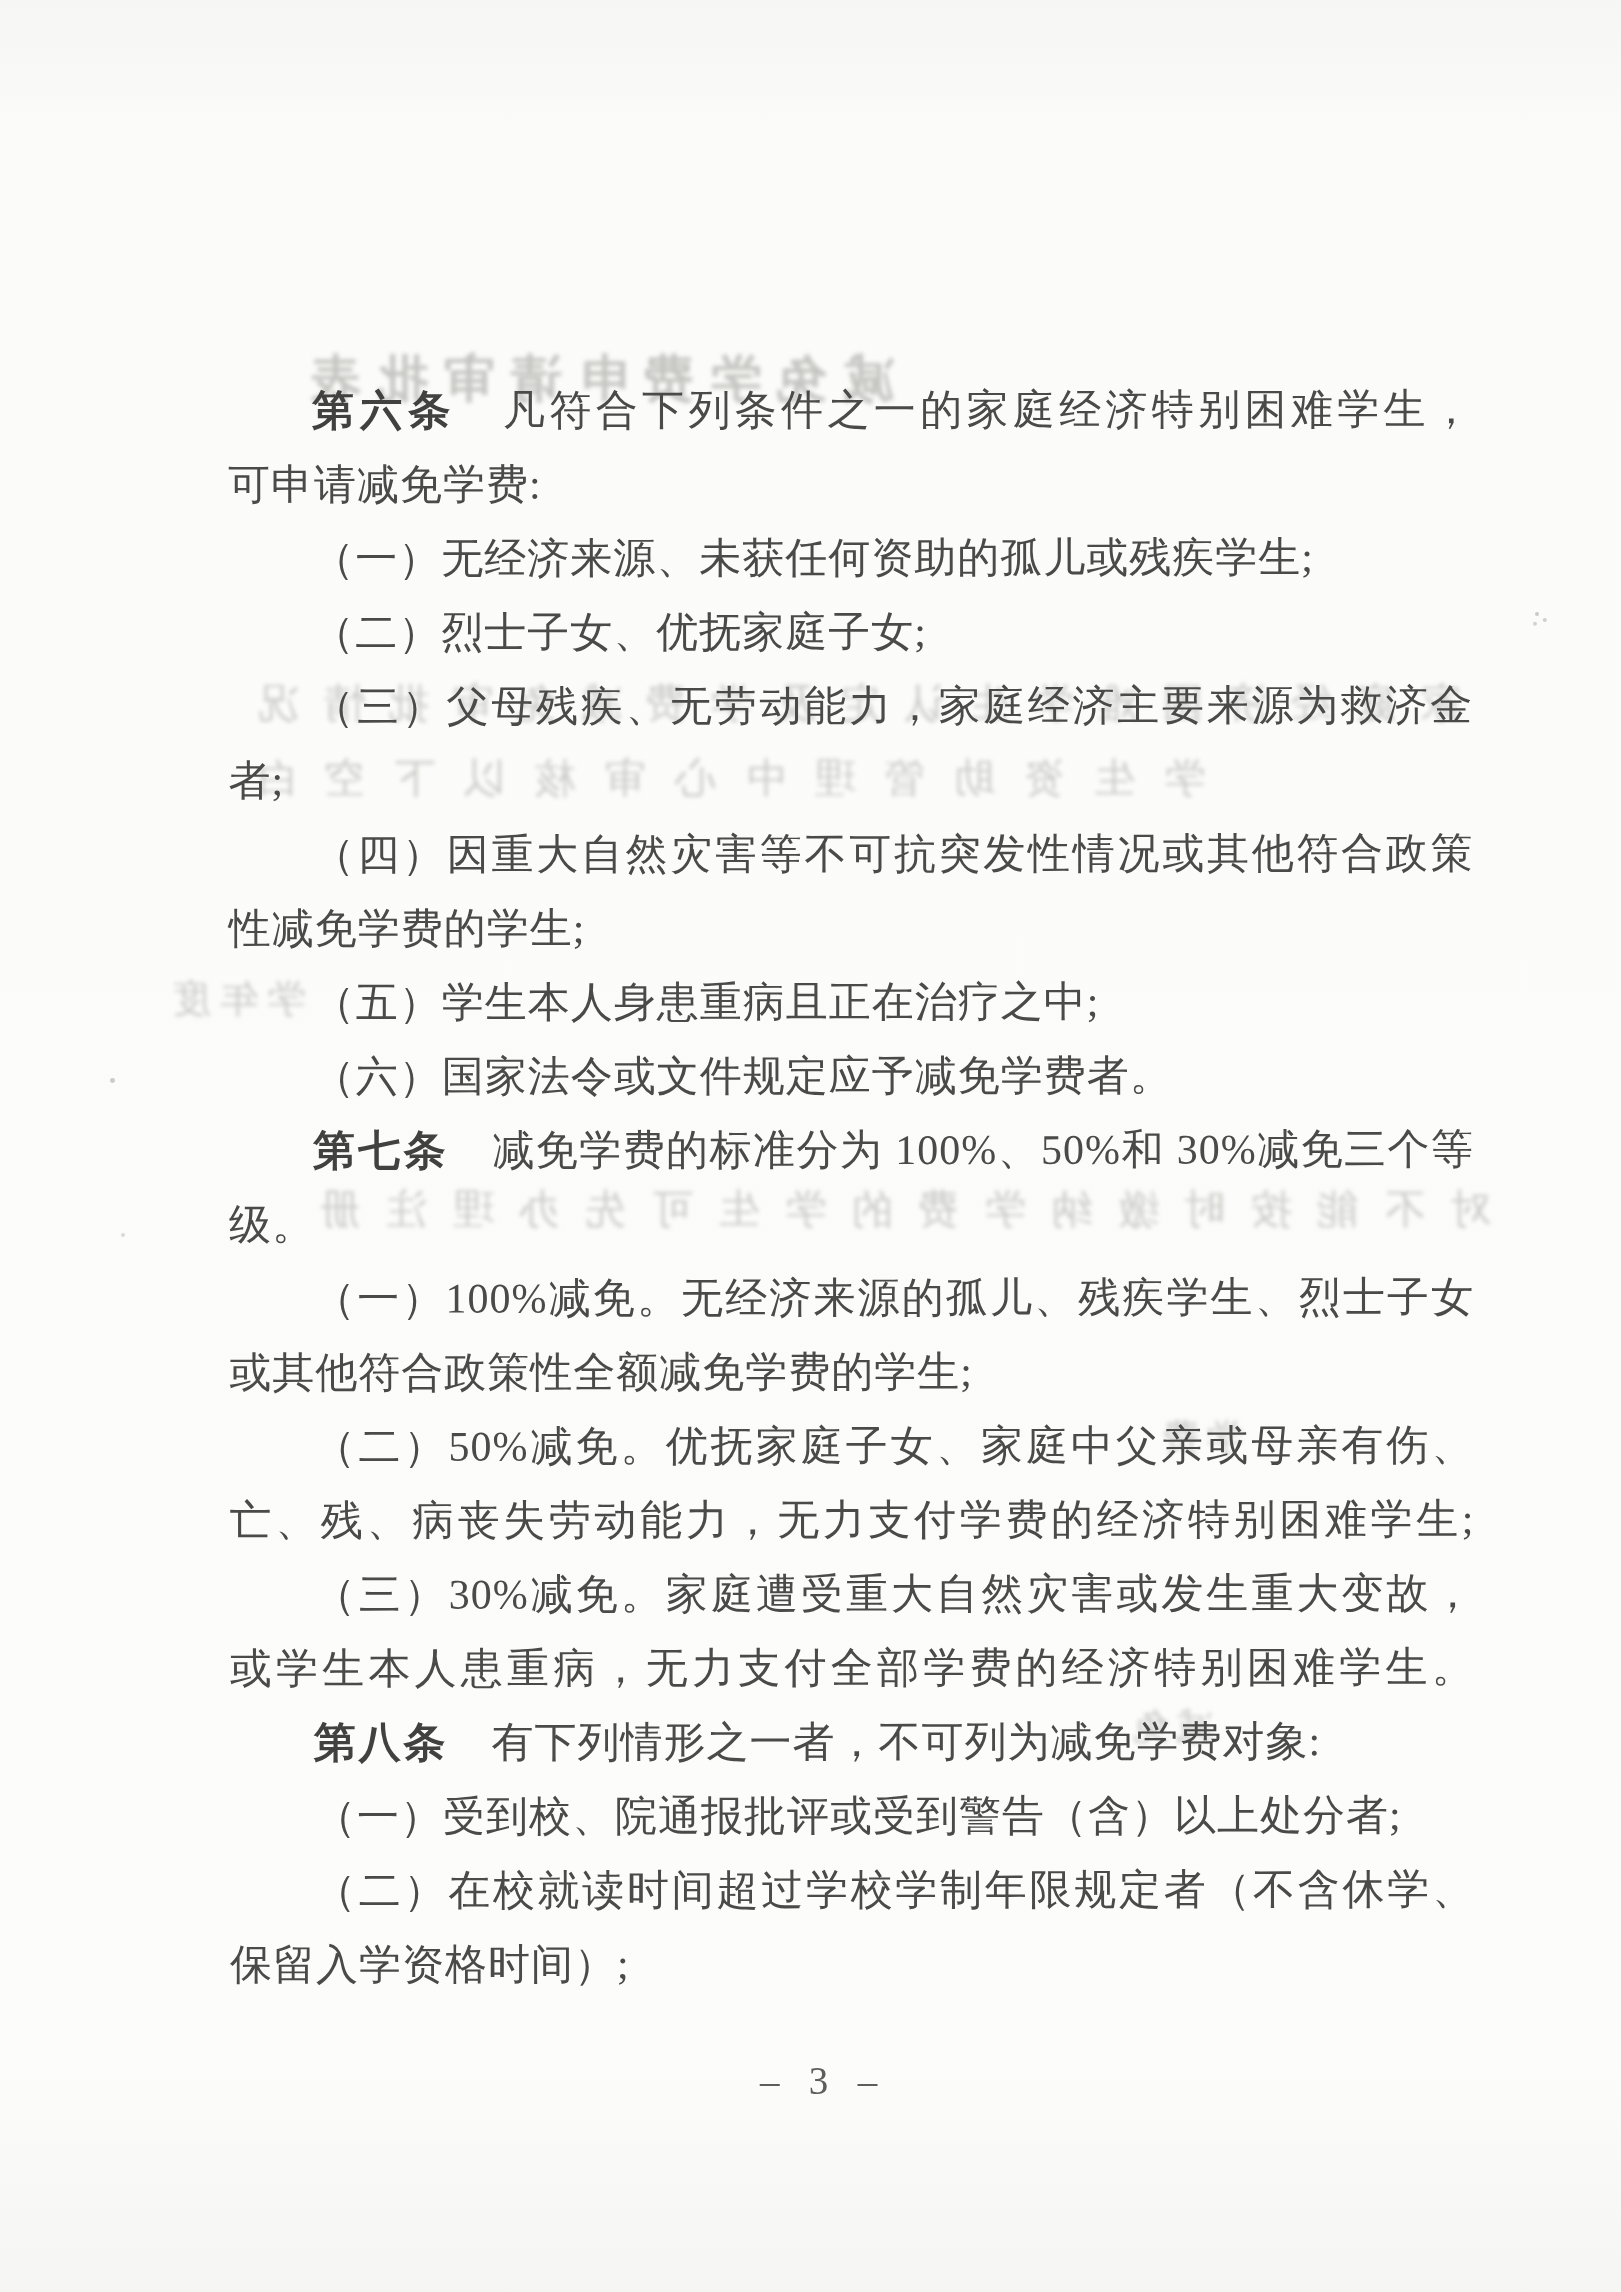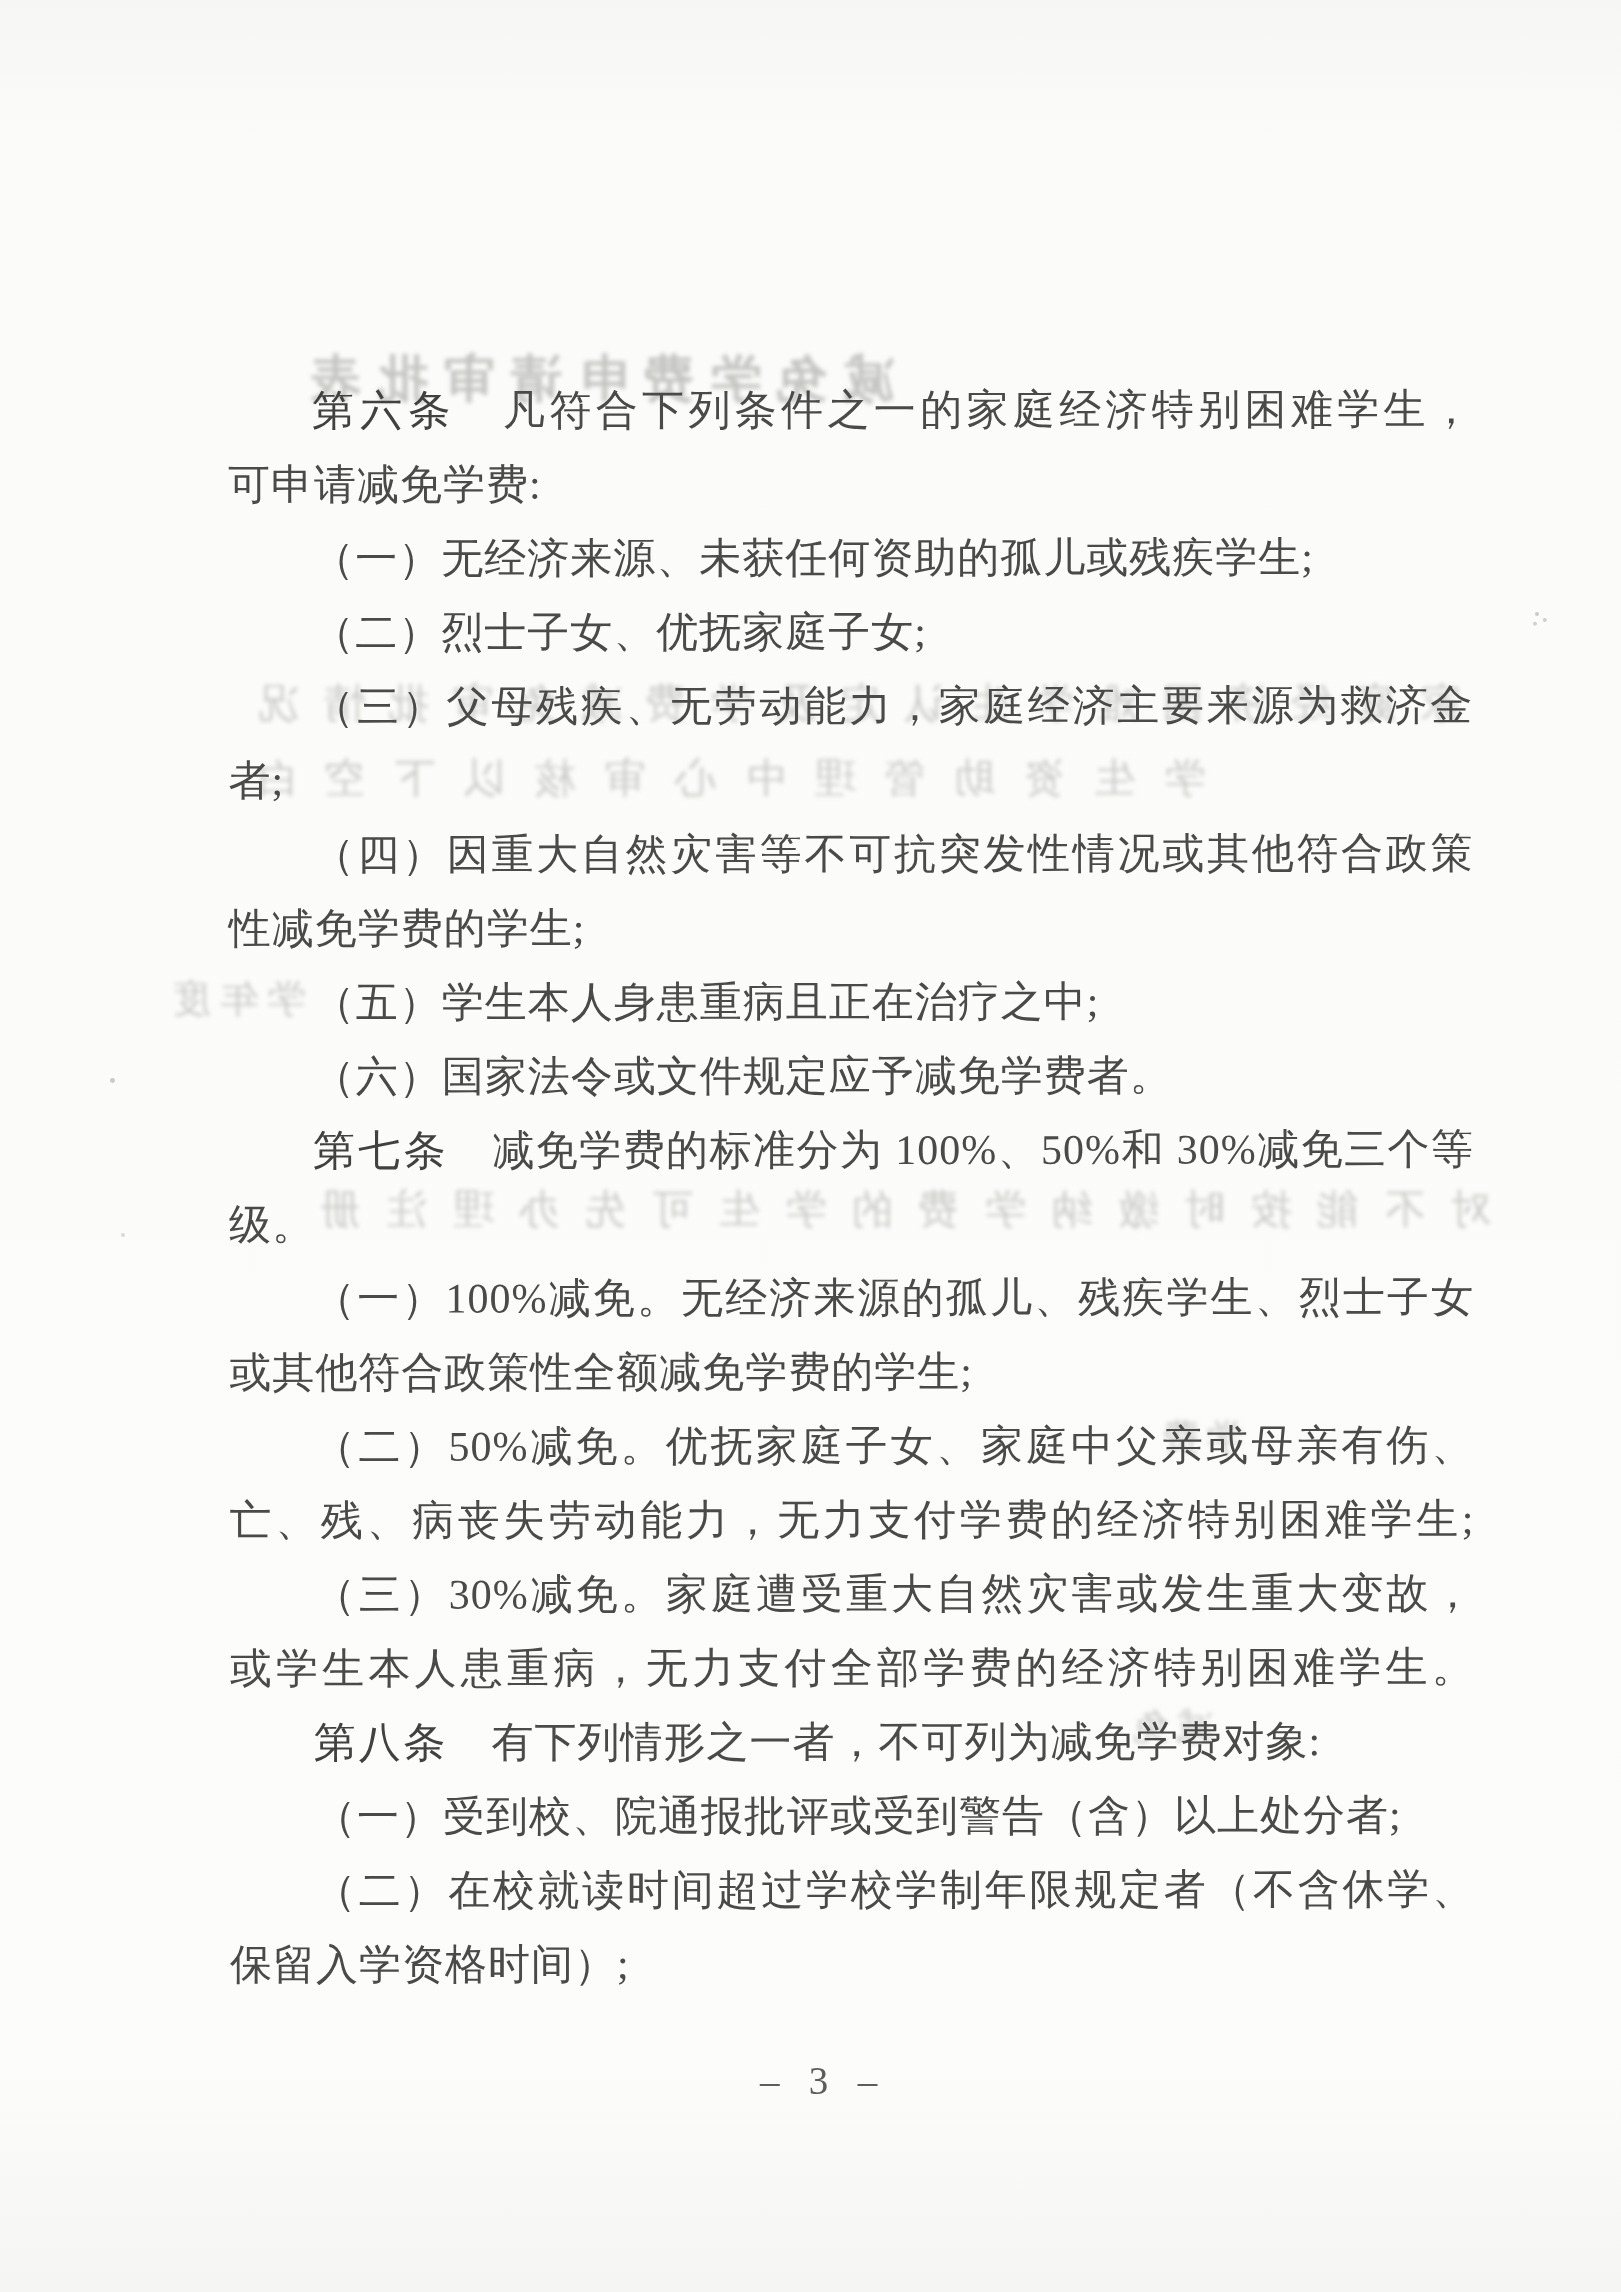--- a/index.html
+++ b/index.html
@@ -28,21 +28,21 @@
     white-space: nowrap;
   }
   .indent { padding-left: 84px; }
   .justify {
     white-space: normal;
     text-align: justify;
     text-align-last: justify;
     text-justify: inter-character;
   }
   .article-label {
-    font-weight: 400;
+    font-weight: 700;
     color: #414140;
     letter-spacing: 2.9px;
   }
   .page-number {
     position: absolute;
     left: 0;
     top: 2058px;
     width: 1647px;
     text-align: center;
     font-size: 39px;

